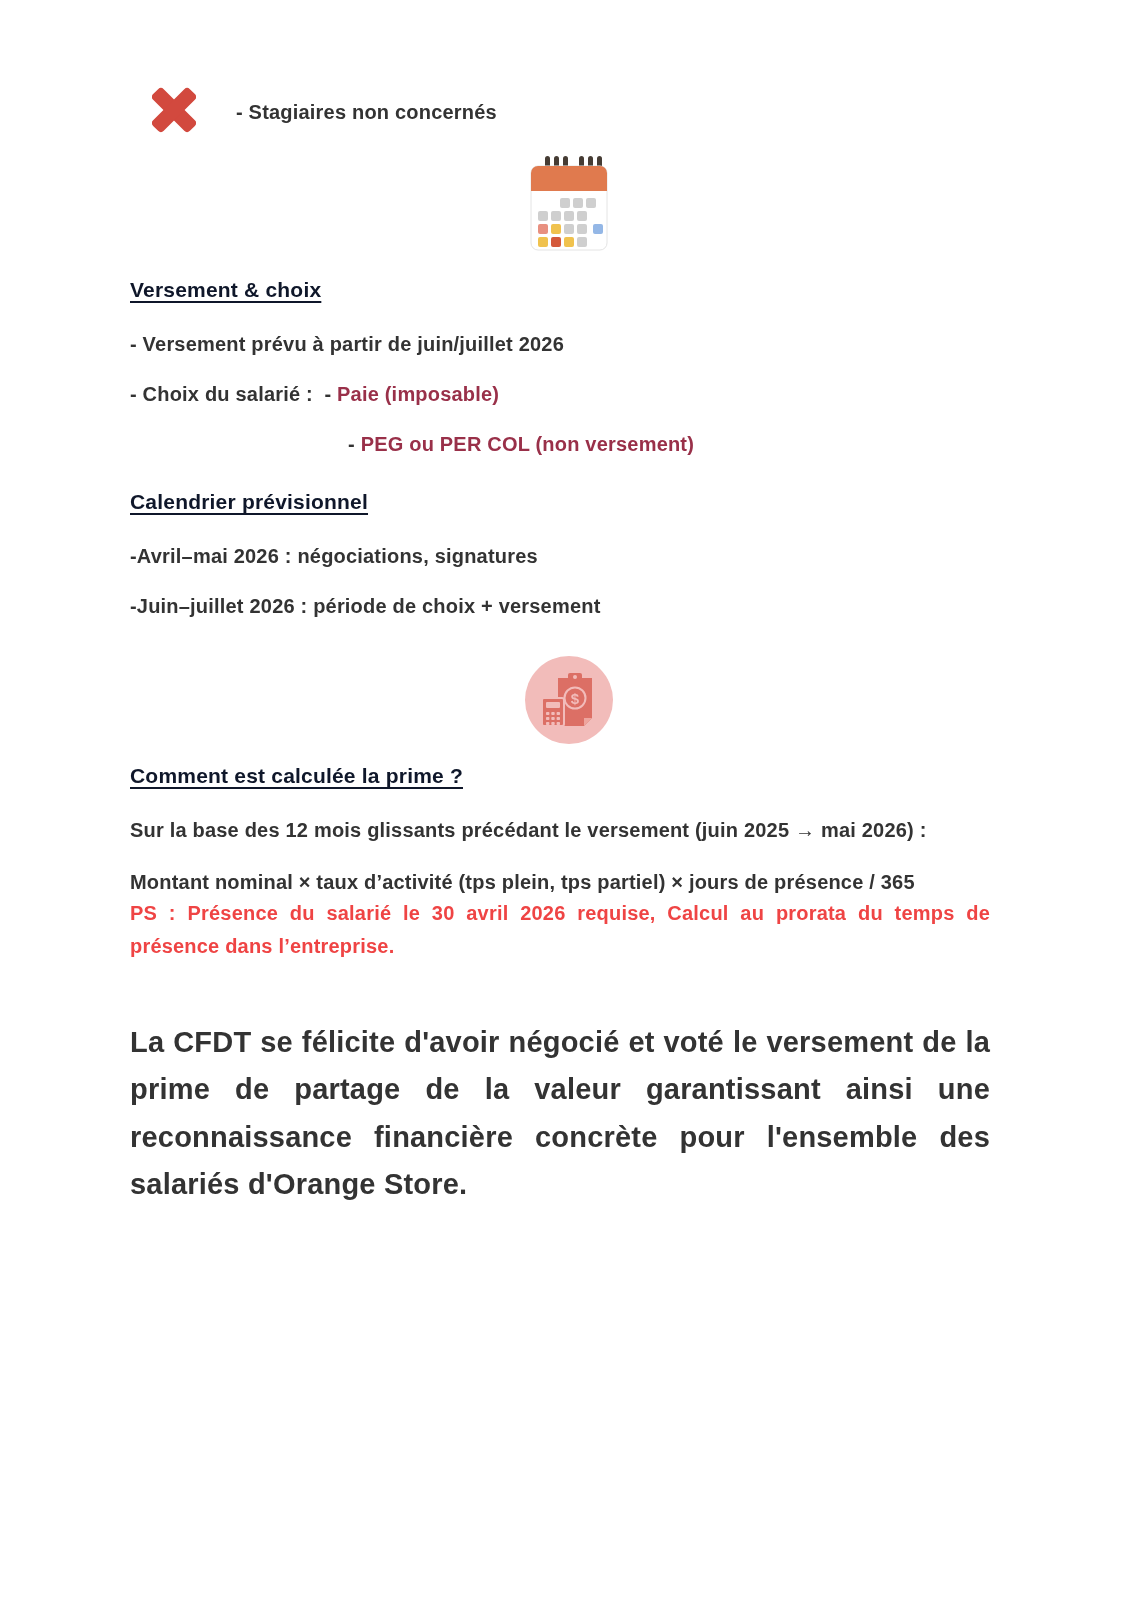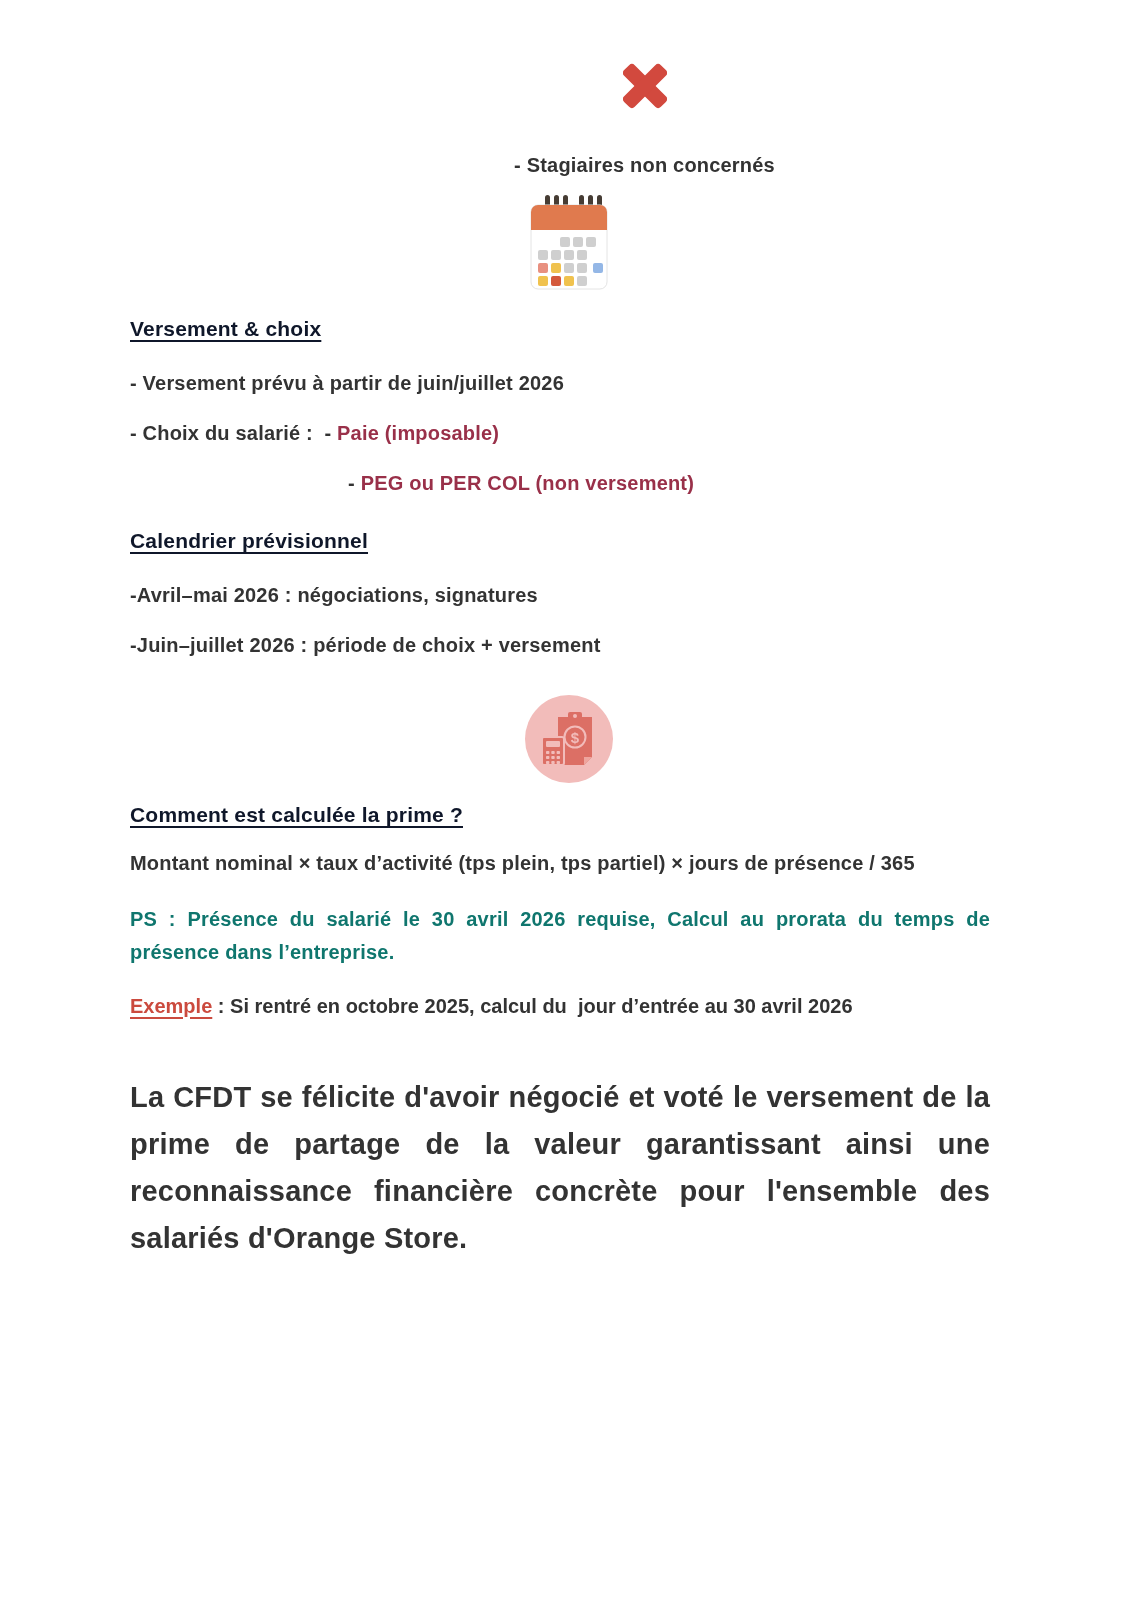--- a/index.html
+++ b/index.html
@@ -13,24 +13,23 @@
     font-weight: 700;
     color: #333333;
     overflow: hidden;
   }
   .content { width: 860px; margin-left: 130px; }
 
   
   .eligibility {
     display: flex;
     align-items: center;
-    padding-top: 62px;
+    padding-top: 86px;
     margin-left: 152px;
     gap: 40px;
-    flex-direction: column;
   }
   .eligibility .txt { font-size: 20px; letter-spacing: .2px; }
 
   
   .pic-center { text-align: center; }
   .calendar-wrap { margin-top: 18px; }
   .calc-wrap { margin-top: 38px; }
 
   
   h2.sec-title {
@@ -60,21 +59,21 @@
   
   .jpara {
     font-size: 20px;
     line-height: 1.48;
     text-align: justify;
     text-align-last: left;
     letter-spacing: .2px;
   }
   .base-para { margin-top: 28px; }
   .formule-para { margin-top: 22px; }
-  .ps-para { margin-top: 24px; color: #0f766e; line-height: 1.65; }
+  .ps-para { color: #ef4444; line-height: 1.65; }
   .exemple-para { margin-top: 26px; font-size: 20px; white-space: pre-wrap; }
   .exemple-label {
     color: #cb4a3e;
     text-decoration: underline;
     text-decoration-thickness: 2px;
     text-underline-offset: 4px;
   }
   .conclusion {
     margin-top: 56px;
     font-size: 29px;
@@ -183,23 +182,23 @@
             <rect x="31.6" y="66" width="3.4" height="3" rx="0.8"></rect>
         </g>
       </svg>
     </span>
   </div>
 
   <div class="content">
 
     <h2 class="sec-title t-calcul">Comment est calculée la prime ?</h2>
 
+    <p class="jpara base-para">Sur la base des 12 mois glissants précédant le versement (juin 2025 → mai 2026) :</p>
 
     <p class="jpara formule-para">Montant nominal × taux d’activité (tps plein, tps partiel) × jours de présence / 365</p>
 
     <p class="jpara ps-para">PS : Présence du salarié le 30 avril 2026 requise, Calcul au prorata du temps de présence dans l’entreprise.</p>
 
-    <p class="exemple-para"><span class="exemple-label">Exemple</span><span> : Si rentré en octobre 2025, calcul du  jour d’entrée au 30 avril 2026</span></p>
 
     <p class="conclusion">La CFDT se félicite d'avoir négocié et voté le versement de la prime de partage de la valeur garantissant ainsi une reconnaissance financière concrète pour l'ensemble des salariés d'Orange Store.</p>
   </div>
 
 </div>
 
 </body></html>

